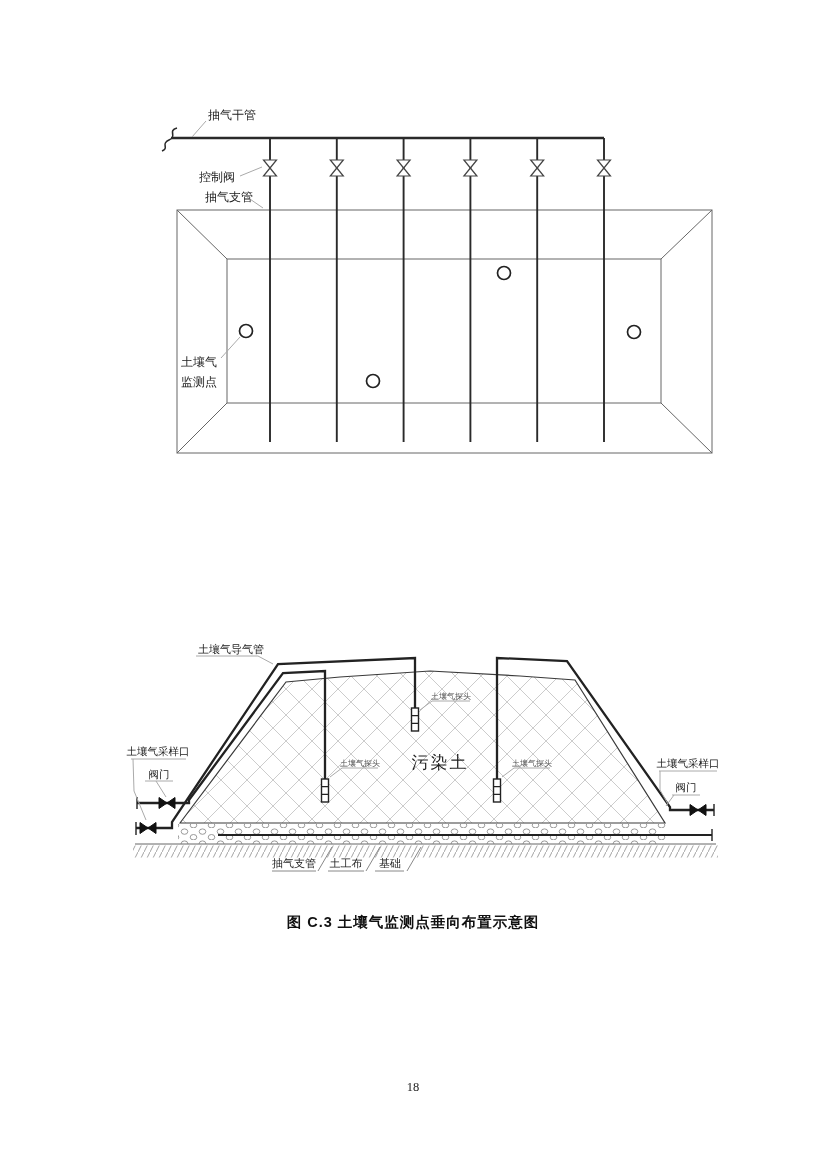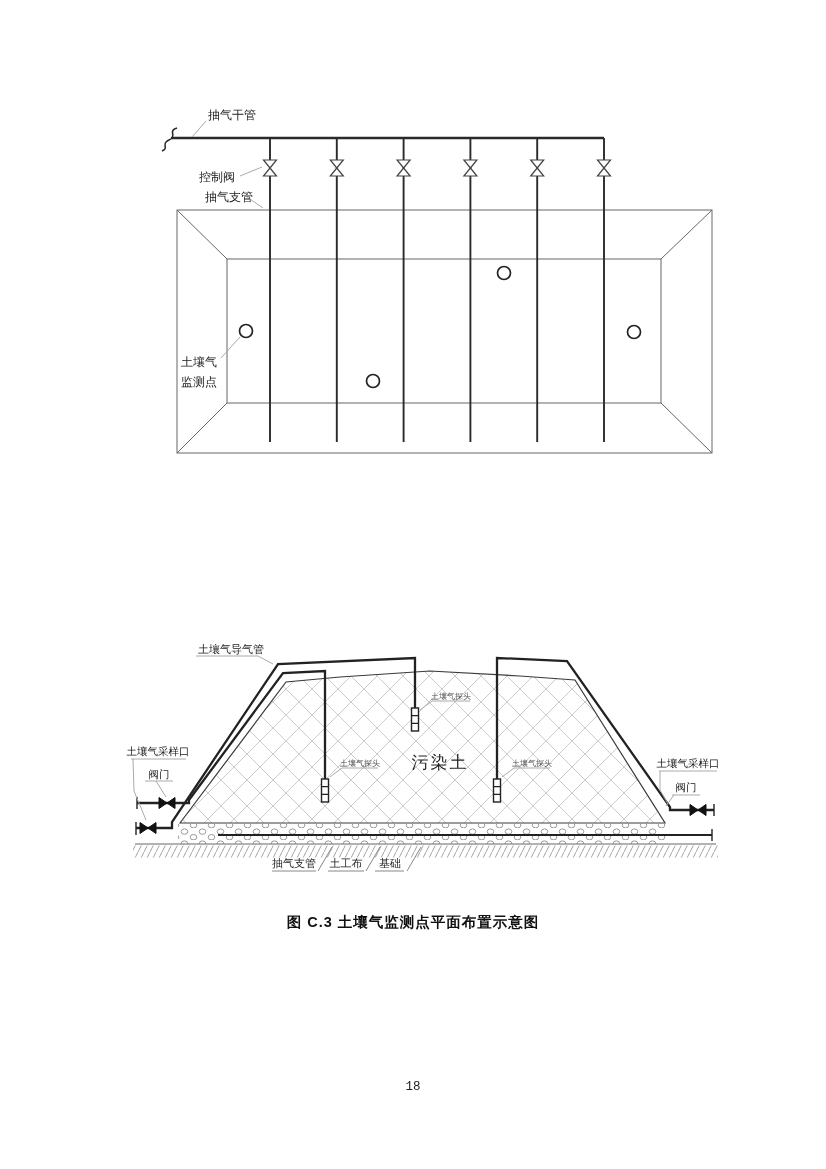--- a/index.html
+++ b/index.html
@@ -23,21 +23,21 @@
     position:absolute;left:0;width:826px;
     text-align:center;
     font-size:14.5px;font-weight:700;color:#111;
     letter-spacing:1px;
   }
   .cap-c2{top:478px;}
   .cap-c3{top:913px;}
   .pagenum{
     position:absolute;left:0;top:1080px;width:826px;
     text-align:center;
-    font-family:Liberation Mono, monospace;
+    font-family:Liberation Serif, serif;
     font-size:12.5px;color:#222;
   }
 </style>
 </head>
 <body>
 
 <div class="page">
 
   <svg width="826" height="1169" viewBox="0 0 826 1169">
     <defs>
@@ -170,16 +170,16 @@
       <text class="t17 mid" x="440" y="768">污染土</text>
       <text class="t8 mid" x="451" y="699">土壤气探头</text>
       <text class="t8 mid" x="360" y="766">土壤气探头</text>
       <text class="t8 mid" x="532" y="766">土壤气探头</text>
       <text class="t11 mid" x="294" y="867">抽气支管</text>
       <text class="t11 mid" x="346" y="867">土工布</text>
       <text class="t11 mid" x="390" y="867">基础</text>
     </g>
   </svg>
 
-  <div class="caption cap-c3">图 C.3 土壤气监测点平面布置示意图</div>
+  <div class="caption cap-c3">图 C.3 土壤气监测点垂向布置示意图</div>
   <div class="pagenum">18</div>
 
 </div>
 
 </body></html>

